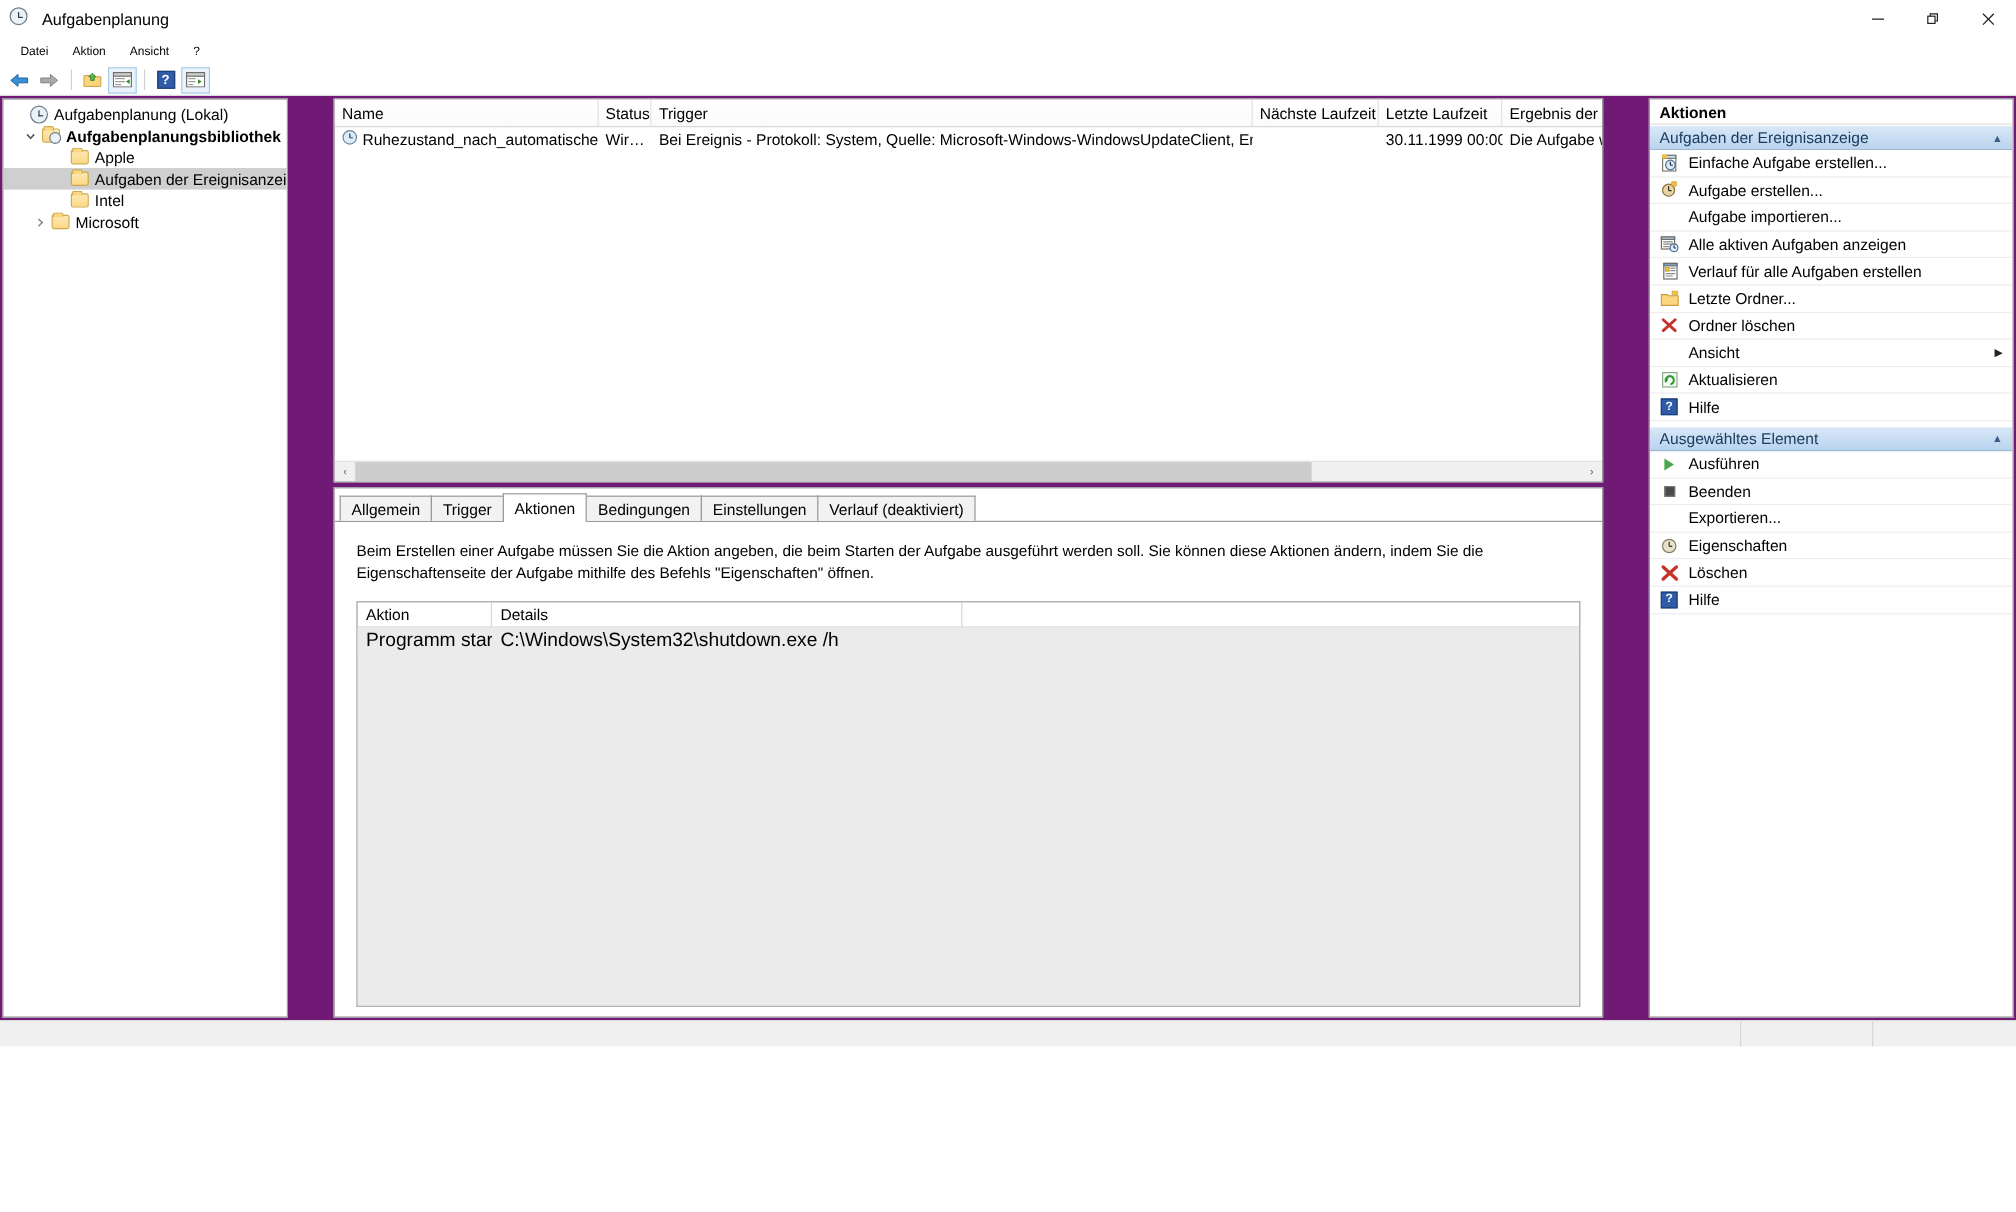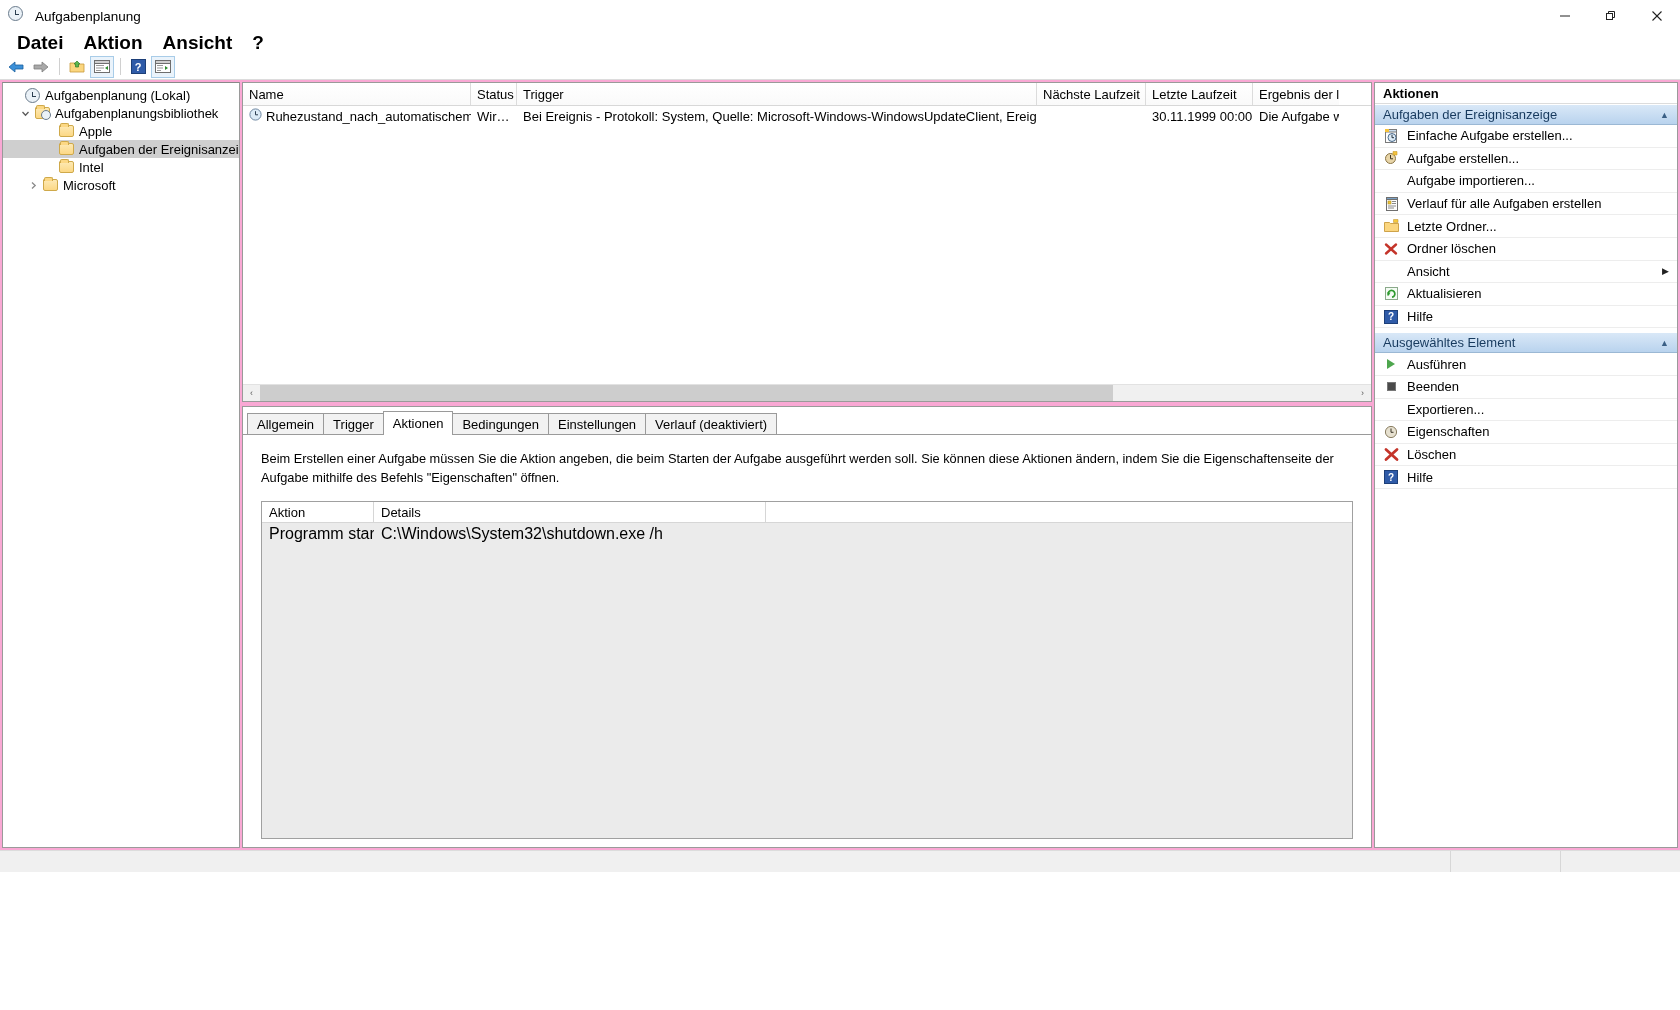--- a/index.html
+++ b/index.html
@@ -67,23 +67,22 @@
   .menubar {
     height: 22px;
     display: flex;
     align-items: center;
     padding-left: 7px;
     background: #ffffff;
     flex: 0 0 auto;
   }
   .menuitem {
     padding: 2px 10px;
-    font-size: 19px;
+    font-size: 10px;
     color: #000;
-    font-weight: bold;
   }
 
   
   .toolbar {
     height: 26px;
     display: flex;
     align-items: center;
     padding-left: 4px;
     background: #ffffff;
     border-bottom: 1px solid #dcdcdc;
@@ -99,22 +98,23 @@
     width: 1px; height: 17px;
     background: #d0d0d0;
     margin: 0 5px;
   }
 
   
   .body {
     flex: 1 1 auto;
     display: flex;
     min-height: 0;
-    background: #f9a8d4;
+    background: #701a75;
     padding: 0;
+    gap: 36px;
   }
 
   
   .treepane {
     width: 238px;
     border: 1px solid #9a9a9a;
     border-top: 1px solid #888;
     margin: 2px 1px 2px 2px;
     background: #ffffff;
     overflow: hidden;
@@ -465,21 +465,21 @@
     <div class="treepane">
 
       <div class="tnode" style="padding-left:4px;">
         <span class="twist"></span>
         <span class="ticon">
             <span class="clock-icon"></span>
           </span>
         <span class="tlabel">Aufgabenplanung (Lokal)</span>
       </div>
 
-      <div class="tnode" style="padding-left:14px;">
+      <div class="tnode" style="padding-left:14px;font-weight:bold;">
         <span class="twist">
           <svg width="9" height="9" viewBox="0 0 9 9">
               <polyline points="1.5,3 4.5,6.2 7.5,3" fill="none" stroke="#5a5a5a" stroke-width="1.3"></polyline>
             </svg>
         </span>
         <span class="ticon">
             <span class="folder withclock"></span>
           </span>
         <span class="tlabel">Aufgabenplanungsbibliothek</span>
       </div>
@@ -633,20 +633,35 @@
           </svg>
         </span>
         <span class="ap-lbl">Aufgabe erstellen...</span>
       </div>
 
       <div class="ap-item">
         <span class="ap-ic"></span>
         <span class="ap-lbl">Aufgabe importieren...</span>
       </div>
 
+      <div class="ap-item">
+        <span class="ap-ic">
+          <svg width="16" height="15" viewBox="0 0 16 15">
+            <rect x="1.5" y="1.5" width="11" height="10" fill="#fff" stroke="#6e6e6e"></rect>
+            <rect x="1.5" y="1.5" width="11" height="2" fill="#b9cddf" stroke="#6e6e6e"></rect>
+            <line x1="3" y1="5.5" x2="11" y2="5.5" stroke="#8a8a8a"></line>
+            <line x1="3" y1="7.5" x2="11" y2="7.5" stroke="#8a8a8a"></line>
+            <line x1="3" y1="9.5" x2="8" y2="9.5" stroke="#8a8a8a"></line>
+            <circle cx="12" cy="10.5" r="3.3" fill="#dcebf7" stroke="#4a6a8a"></circle>
+            <line x1="12" y1="8.4" x2="12" y2="10.7" stroke="#22303d" stroke-width="0.9"></line>
+            <line x1="12" y1="10.7" x2="13.6" y2="10.7" stroke="#22303d" stroke-width="0.9"></line>
+          </svg>
+        </span>
+        <span class="ap-lbl">Alle aktiven Aufgaben anzeigen</span>
+      </div>
 
       <div class="ap-item">
         <span class="ap-ic">
           <svg width="15" height="16" viewBox="0 0 15 16">
             <rect x="2.5" y="1.5" width="11" height="13" fill="#fdfdfd" stroke="#6e6e6e"></rect>
             <rect x="2.5" y="1.5" width="11" height="2" fill="#7aa0c4" stroke="#6e6e6e"></rect>
             <rect x="4" y="5" width="3" height="3" fill="#f0c43a" stroke="#b0901e" stroke-width="0.6"></rect>
             <line x1="8" y1="5.5" x2="12" y2="5.5" stroke="#8a8a8a"></line>
             <line x1="8" y1="7.5" x2="12" y2="7.5" stroke="#8a8a8a"></line>
             <line x1="4" y1="10" x2="12" y2="10" stroke="#8a8a8a"></line>

